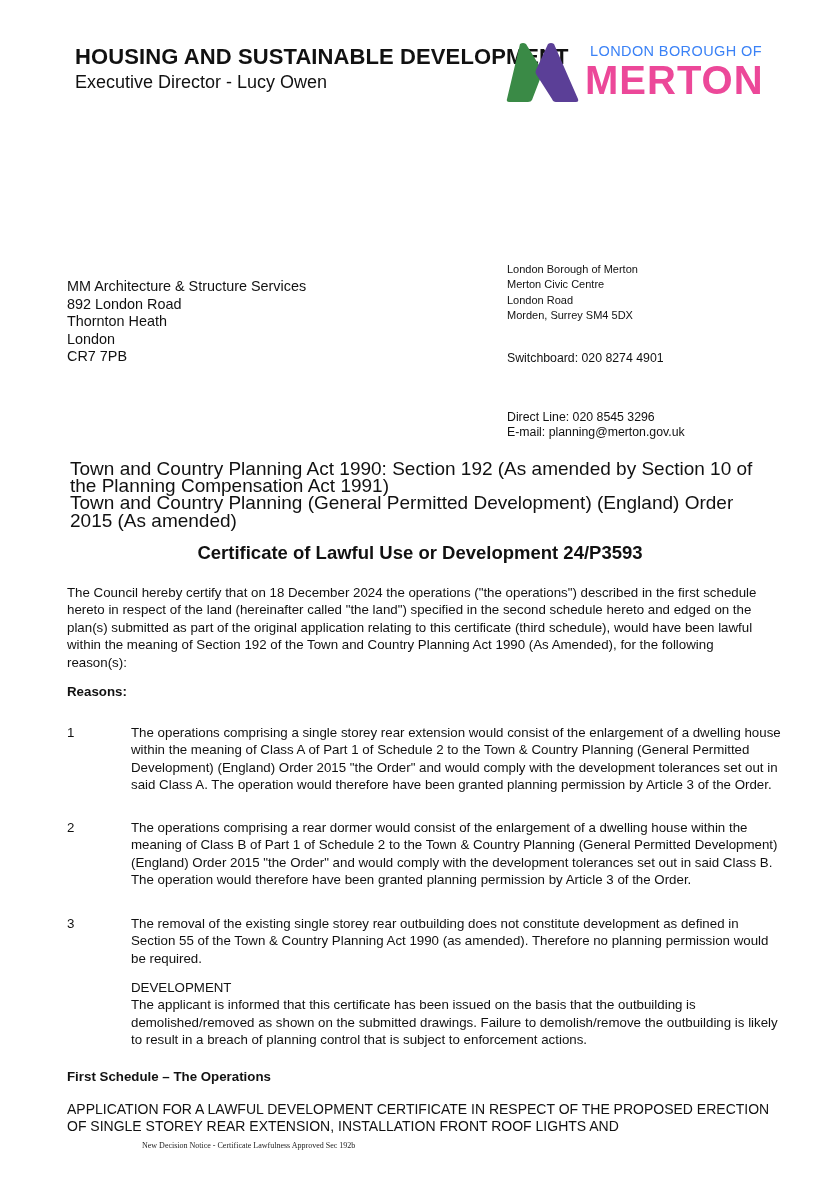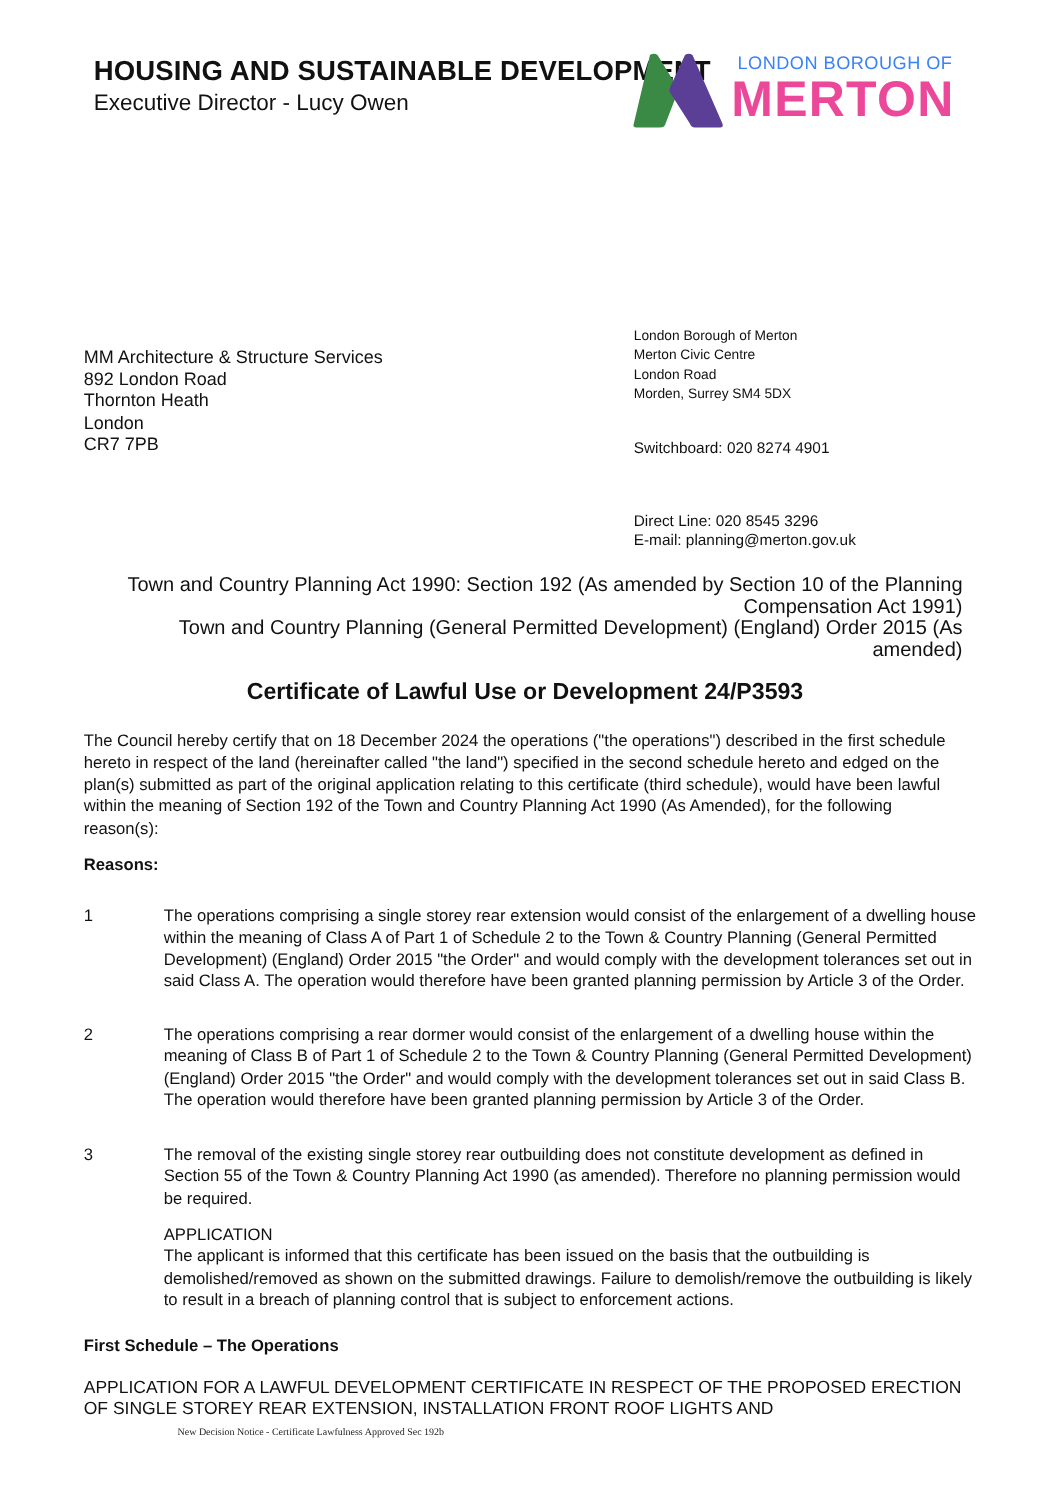--- a/index.html
+++ b/index.html
@@ -9,21 +9,21 @@
     .dept-title { left: 75px; top: 44px; font-size: 22px; font-weight: bold; letter-spacing: 0.1px; }
     .exec { left: 75px; top: 72px; font-size: 18px; }
     .logo { left: 506px; top: 42px; width: 270px; height: 62px; }
     .logo svg { position: absolute; left: 0; top: 0; }
     .logo-top { position: absolute; left: 84px; top: 1px; font-size: 14.5px; color: #3b82f6; letter-spacing: 0.4px; }
     .logo-main { position: absolute; left: 79px; top: 15px; font-size: 40px; font-weight: bold; color: #ec4899; letter-spacing: 1px; line-height: 46px; }
     .recipient { left: 67px; top: 278px; font-size: 14.4px; line-height: 17.6px; }
     .council-addr { left: 507px; top: 262px; font-size: 11px; line-height: 15.3px; }
     .switchboard { left: 507px; top: 351px; font-size: 12.3px; }
     .direct { left: 507px; top: 410px; font-size: 12.3px; line-height: 15.3px; }
-    .acts { left: 70px; top: 460px; width: 700px; text-align: right; font-size: 16px; line-height: 17.2px; }
+    .acts { left: 70px; top: 460px; width: 700px; text-align: left; font-size: 19px; line-height: 17.2px; }
     .cert-title { left: 70px; top: 542px; width: 700px; text-align: center; font-size: 18.5px; font-weight: bold; }
     .intro { left: 67px; top: 584px; width: 710px; font-size: 13.3px; line-height: 17.4px; }
     .reasons-h { left: 67px; top: 684px; font-size: 13.3px; font-weight: bold; }
     .reason { left: 67px; width: 710px; font-size: 13.3px; line-height: 17.4px; }
     .reason .num { position: absolute; left: 0; top: 0; }
     .reason .txt { position: absolute; left: 64px; top: 0; width: 650px; }
     .informative { left: 131px; top: 979px; width: 650px; font-size: 13.3px; line-height: 17.4px; }
     .first-sched { left: 67px; top: 1069px; font-size: 13.3px; font-weight: bold; }
     .app-text { left: 67px; top: 1101px; width: 720px; font-size: 14px; line-height: 17.2px; }
     .footer-note { left: 142px; top: 1141px; font-family: "Liberation Serif", serif; font-size: 8px; color: #222; }
@@ -81,20 +81,20 @@
 <div class="abs reason" style="top:819px;">
   <span class="num">2</span>
   <span class="txt">The operations comprising a rear dormer would consist of the enlargement of a dwelling house within the meaning of Class B of Part 1 of Schedule 2 to the Town &amp; Country Planning (General Permitted Development)  (England) Order 2015 "the Order" and would comply with the development tolerances set out in said Class B. The operation would therefore have been granted planning permission by Article 3 of the Order.</span>
 </div>
 <div class="abs reason" style="top:915px;">
   <span class="num">3</span>
   <span class="txt">The removal of the existing single storey rear outbuilding does not constitute development as defined in Section 55 of the Town &amp; Country Planning Act 1990 (as amended). Therefore no planning permission would be required.</span>
 </div>
 
 <div class="abs informative">
-  <div>APPLICATION</div>
+  <div>DEVELOPMENT</div>
   <div>The applicant is informed that this certificate has been issued on the basis that the outbuilding is demolished/removed as shown on the submitted drawings.  Failure to demolish/remove the outbuilding is likely to result in a breach of planning control that is subject to enforcement actions.</div>
 </div>
 
 <div class="abs first-sched">First Schedule – The Operations</div>
 <div class="abs app-text">APPLICATION FOR A LAWFUL DEVELOPMENT CERTIFICATE IN RESPECT OF THE PROPOSED ERECTION OF SINGLE STOREY REAR EXTENSION, INSTALLATION FRONT ROOF LIGHTS AND</div>
 
 <div class="abs footer-note">New Decision Notice - Certificate Lawfulness Approved Sec 192b</div>
 
 </body></html>

